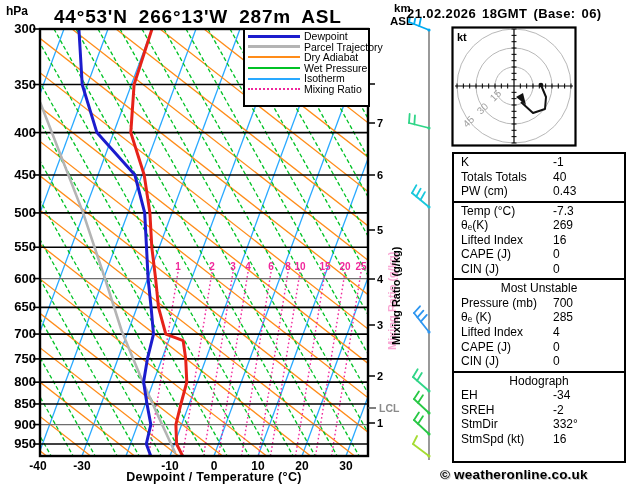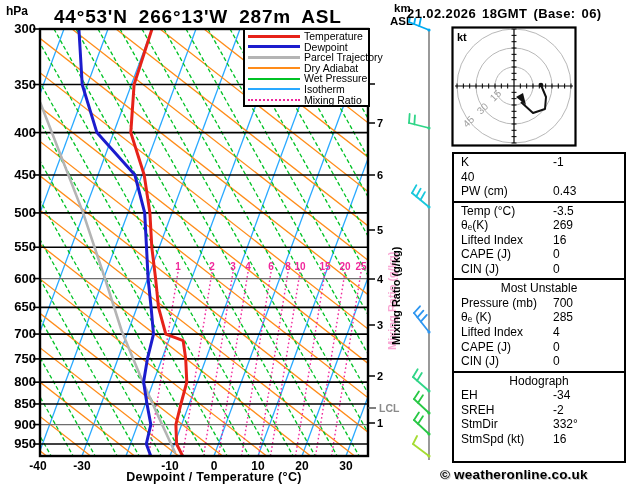--- a/index.html
+++ b/index.html
@@ -177,24 +177,20 @@
       <line x1="368" y1="279" x2="375" y2="279" stroke="#000" stroke-width="1.5"></line>
       <line x1="368" y1="230" x2="375" y2="230" stroke="#000" stroke-width="1.5"></line>
       <line x1="368" y1="175" x2="375" y2="175" stroke="#000" stroke-width="1.5"></line>
       <line x1="368" y1="123" x2="375" y2="123" stroke="#000" stroke-width="1.5"></line>
       <line x1="368" y1="84" x2="375" y2="84" stroke="#000" stroke-width="1.5"></line>
       <line x1="368" y1="408" x2="376" y2="408" stroke="#555" stroke-width="1.5"></line>
     </svg>
 
   <div id="legend">
       <div class="lrow">
-        <div class="lsample" style="border-top: 3px solid rgb(230, 34, 25);"></div>
-        <div class="llabel">Temperature</div>
-      </div>
-      <div class="lrow">
         <div class="lsample" style="border-top: 3px solid rgb(28, 28, 205);"></div>
         <div class="llabel">Dewpoint</div>
       </div>
       <div class="lrow">
         <div class="lsample" style="border-top: 3px solid rgb(180, 180, 180);"></div>
         <div class="llabel">Parcel Trajectory</div>
       </div>
       <div class="lrow">
         <div class="lsample" style="border-top: 2px solid rgb(255, 140, 25);"></div>
         <div class="llabel">Dry Adiabat</div>
@@ -324,31 +320,32 @@
       <text x="457" y="41" font-size="11" font-weight="bold" fill="#000">kt</text>
     </svg>
 
   <div id="panel">
       <div class="psec">
         <div class="prow">
           <div class="pl">K</div>
           <div class="pv">-1</div>
         </div>
         <div class="prow">
+          <div class="pl">Totals Totals</div>
           <div class="pv">40</div>
         </div>
         <div class="prow">
           <div class="pl">PW (cm)</div>
           <div class="pv">0.43</div>
         </div>
       </div>
       <div class="psec pdiv">
         <div class="prow">
           <div class="pl">Temp (°C)</div>
-          <div class="pv">-3.5</div>
+          <div class="pv">-7.3</div>
         </div>
         <div class="prow">
           <div class="pl">θₑ(K)</div>
           <div class="pv">269</div>
         </div>
         <div class="prow">
           <div class="pl">Lifted Index</div>
           <div class="pv">16</div>
         </div>
         <div class="prow">

